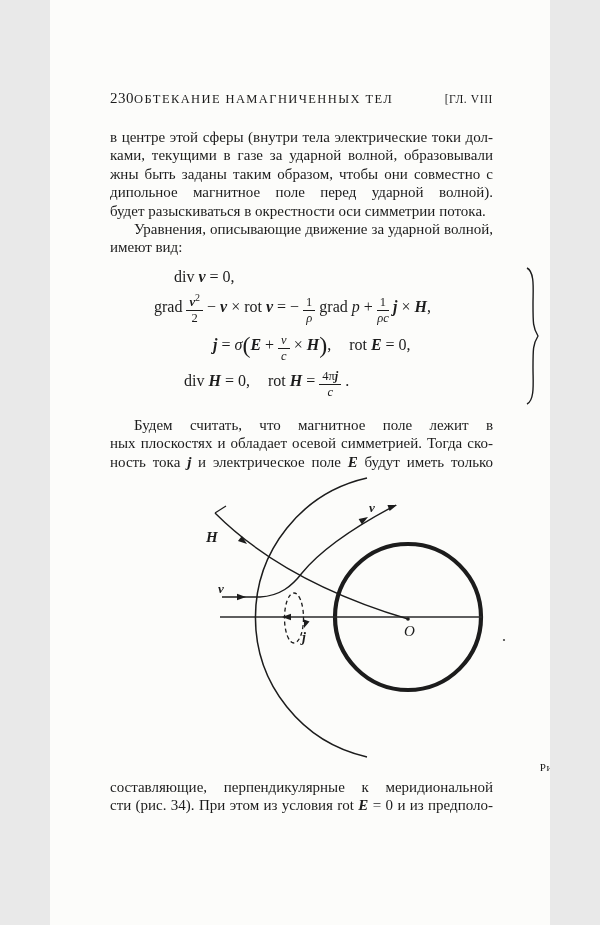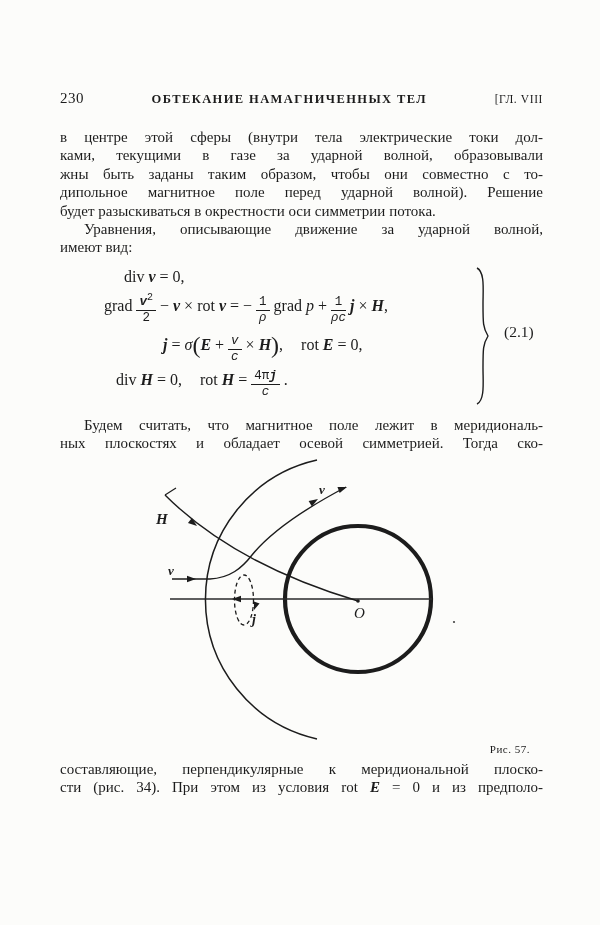--- a/index.html
+++ b/index.html
@@ -1,55 +1,55 @@
 <!DOCTYPE html>
 <html><head>
 <meta charset="utf-8">
 <style>
   html,body{margin:0;padding:0;background:#e9e9e9;}
   .page{
     position:relative;
-    width:600px;height:925px;
+    width:500px;height:925px;
     margin:0 auto;
     background:#fcfcfa;
     color:#1c1c1c;
     font-family:"Liberation Serif","DejaVu Serif",serif;
     box-sizing:border-box;
     padding:90px 57px 0 60px;
     overflow:hidden;
   }
   
   .header{
     display:flex;align-items:baseline;height:17px;
     font-size:13px;
   }
   .pgnum{font-size:15px;letter-spacing:.5px;}
   .rtitle{
-    flex:1;text-align:center;
-    font-weight:bold;font-size:12.5px;letter-spacing:1.4px;
+    flex:1;text-align:left;
+    font-weight:normal;font-size:12.5px;letter-spacing:1.4px;
   }
   .chapref{font-size:11.5px;letter-spacing:.6px;white-space:nowrap;}
   
   .para{font-size:15px;line-height:18.4px;}
   .jline{height:18.4px;overflow:hidden;text-align:justify;white-space:normal;}
   .jline.just{text-align-last:justify;}
   .jline.ind{text-indent:24px;}
   .p1{margin-top:21px;}
   .p2{margin-top:9px;}
   .p3{margin-top:5px;}
   .vec{font-style:italic;font-weight:bold;}
   .it{font-style:italic;}
   .op{font-style:normal;}
   .sup{font-size:10px;vertical-align:5px;letter-spacing:0;}
   .big{font-size:150%;vertical-align:-0.12em;}
   .wsp{display:inline-block;width:18px;}
   
   .eqblock{position:relative;height:141px;margin-top:9px;font-size:16px;}
   .eqline{position:absolute;white-space:nowrap;}
-  .frac{display:inline-block;text-align:center;vertical-align:-0.62em;line-height:1.05;font-family:Liberation Mono, monospace;}
+  .frac{display:inline-block;text-align:center;vertical-align:-0.62em;line-height:1.05;}
   .frac .num{display:block;padding:0 3px 1px 3px;border-bottom:1px solid #1c1c1c;font-size:12.5px;}
   .frac .den{display:block;padding-top:1px;font-size:12.5px;}
   .eqnum{position:absolute;left:444px;top:57px;font-size:15.5px;}
   .brace{position:absolute;left:414px;top:0;}
   
   .figure{margin-top:3px;margin-left:-50px;width:520px;}
   .figsvg{display:block;margin-left:60px;}
   .caption{margin-top:-8px;text-align:right;font-size:11px;letter-spacing:.5px;}
   svg text{font-family:"Liberation Serif","DejaVu Serif",serif;fill:#1c1c1c;}
 </style>
@@ -71,30 +71,31 @@
       <div class="jline just"><span>дипольное магнитное поле перед ударной волной). Решение</span></div>
       <div class="jline"><span>будет разыскиваться в окрестности оси симметрии потока.</span></div>
       <div class="jline just ind"><span>Уравнения, описывающие движение за ударной волной,</span></div>
       <div class="jline"><span>имеют вид:</span></div>
     </div>
 
   <div class="eqblock">
     <div class="eqline" style="left:64px;top:2px"><span class="op">div </span><span class="vec">v</span><span> = 0,</span></div>
     <div class="eqline" style="left:44px;top:27px"><span class="op">grad </span><span class="frac"><span class="num"><span class="vec">v</span><span class="sup">2</span></span><span class="den"><span>2</span></span></span><span> − </span><span class="vec">v</span><span> × </span><span class="op">rot </span><span class="vec">v</span><span> = − </span><span class="frac"><span class="num"><span>1</span></span><span class="den"><span class="it">ρ</span></span></span><span class="op"> grad </span><span class="it">p</span><span> + </span><span class="frac"><span class="num"><span>1</span></span><span class="den"><span class="it">ρc</span></span></span><span> </span><span class="vec">j</span><span> × </span><span class="vec">H</span><span>,</span></div>
     <div class="eqline" style="left:103px;top:66px"><span class="vec">j</span><span> = </span><span class="it">σ</span><span class="big">(</span><span class="vec">E</span><span> + </span><span class="frac"><span class="num"><span class="it">v</span></span><span class="den"><span class="it">c</span></span></span><span> × </span><span class="vec">H</span><span class="big">)</span><span>,</span><span class="wsp"></span><span class="op">rot </span><span class="vec">E</span><span> = 0,</span></div>
-    <div class="eqline" style="left:56px;top:104px"><span class="op">div </span><span class="vec">H</span><span> = 0,</span><span class="wsp"></span><span class="op">rot </span><span class="vec">H</span><span> = </span><span class="frac"><span class="num"><span>4π</span><span class="vec">j</span></span><span class="den"><span class="it">c</span></span></span><span> .</span></div>
+    <div class="eqline" style="left:74px;top:104px"><span class="op">div </span><span class="vec">H</span><span> = 0,</span><span class="wsp"></span><span class="op">rot </span><span class="vec">H</span><span> = </span><span class="frac"><span class="num"><span>4π</span><span class="vec">j</span></span><span class="den"><span class="it">c</span></span></span><span> .</span></div>
     <svg class="brace" width="16" height="140" viewBox="0 0 16 140">
       <path d="M3,2 C11,6 9,24 9,38 C9,57 9,62 14,70 C9,78 9,83 9,102 C9,116 11,134 3,138" fill="none" stroke="#1c1c1c" stroke-width="1.4"></path>
     </svg>
     <span class="eqnum">(2.1)</span>
   </div>
 
   <div class="para p2">
       <div class="jline just ind"><span>Будем считать, что магнитное поле лежит в меридиональ-</span></div>
       <div class="jline just"><span>ных плоскостях и обладает осевой симметрией. Тогда ско-</span></div>
+      <div class="jline just"><span>ность тока </span><span class="vec">j</span><span> и электрическое поле </span><span class="vec">E</span><span> будут иметь только</span></div>
     </div>
 
   <div class="figure">
     <svg class="figsvg" width="460" height="295" viewBox="0 0 460 295">
 
       <circle cx="288" cy="143" r="73" fill="none" stroke="#1c1c1c" stroke-width="4.2"></circle>
 
       <line x1="100" y1="143" x2="362" y2="143" stroke="#2a2a2a" stroke-width="1.6"></line>
 
       <path d="M 247,4 A 143,143 0 0 0 247,283" fill="none" stroke="#1c1c1c" stroke-width="1.5"></path>

